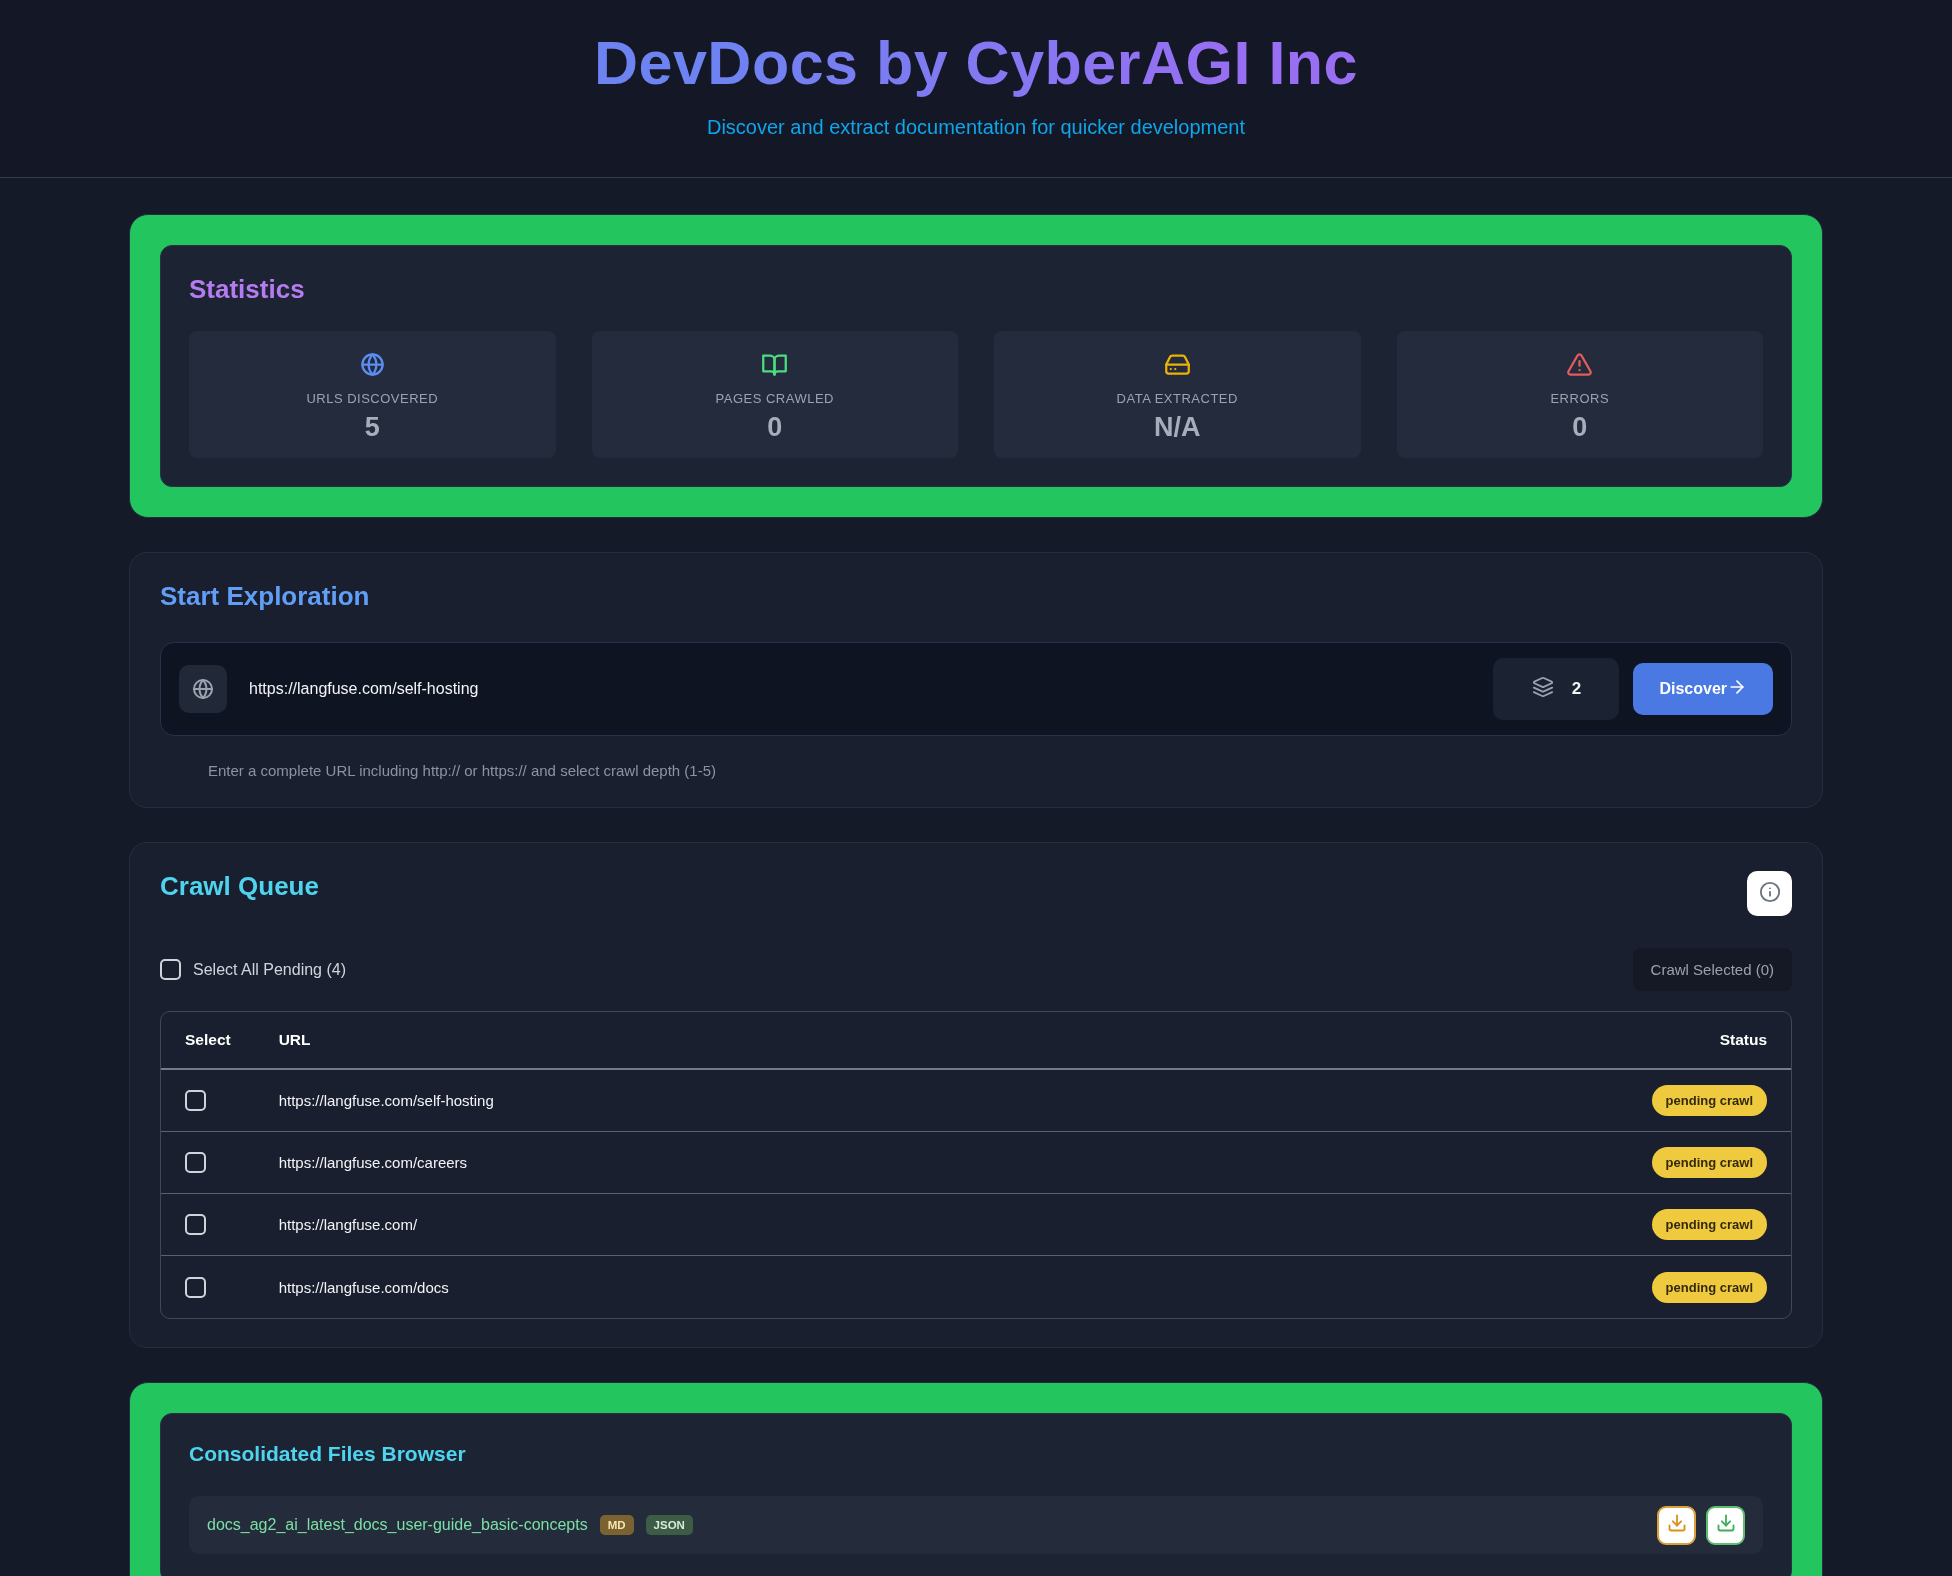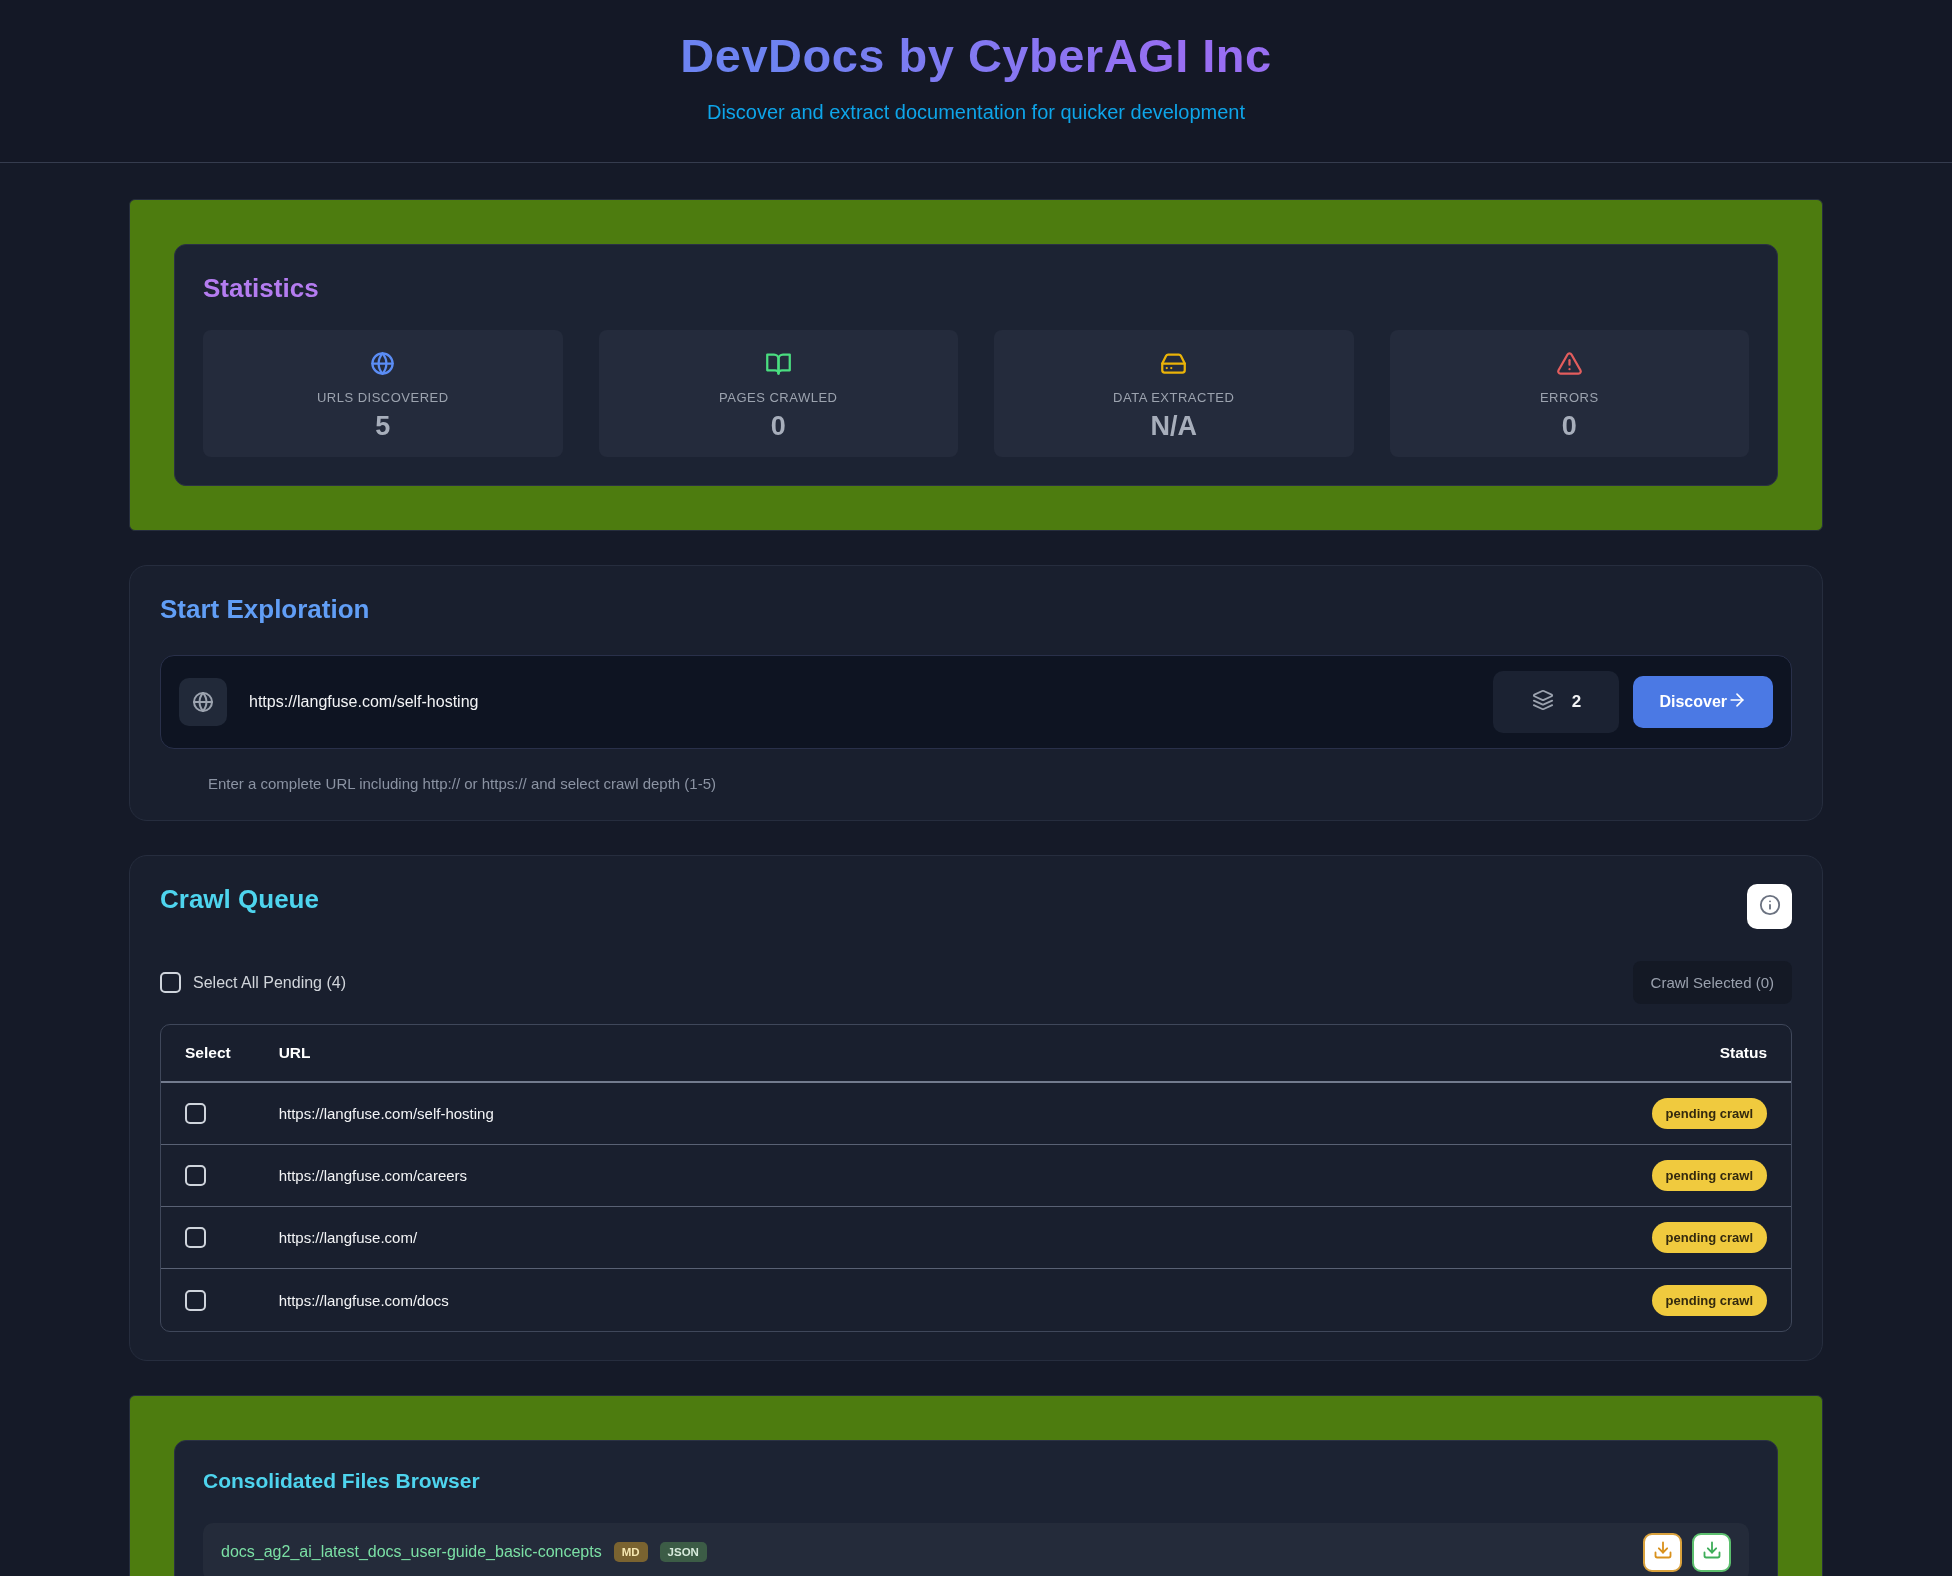--- a/index.html
+++ b/index.html
@@ -10,38 +10,38 @@
     color:#e5e7eb;
   }
   
   .page-header {
     background:#141826;
     border-bottom:1px solid #353c4e;
     padding:28px 0 38px;
     text-align:center;
   }
   .page-title {
-    font-size:47px;
+    font-size:61px;
     font-weight:bold;
     letter-spacing:.5px;
     background:linear-gradient(90deg,#6d83f1 15%,#986ef2 85%);
     -webkit-background-clip:text;
     background-clip:text;
     color:transparent;
     display:inline-block;
   }
   .page-subtitle { margin-top:18px; font-size:20px; color:#0ea5e9; }
 
   
   .content { width:1694px; margin:0 auto; padding-top:36px; }
   .outer-card {
-    background:#4d7c0f;
+    background:#22c55e;
     border:1px solid #262d3e;
-    border-radius:6px;
-    padding:44px;
+    border-radius:19px;
+    padding:30px;
     margin-bottom:34px;
   }
   .inner-card {
     background:#1c2333;
     border:1px solid #2a3144;
     border-radius:12px;
     padding:28px;
   }
   .section-card {
     background:#191f2e;

